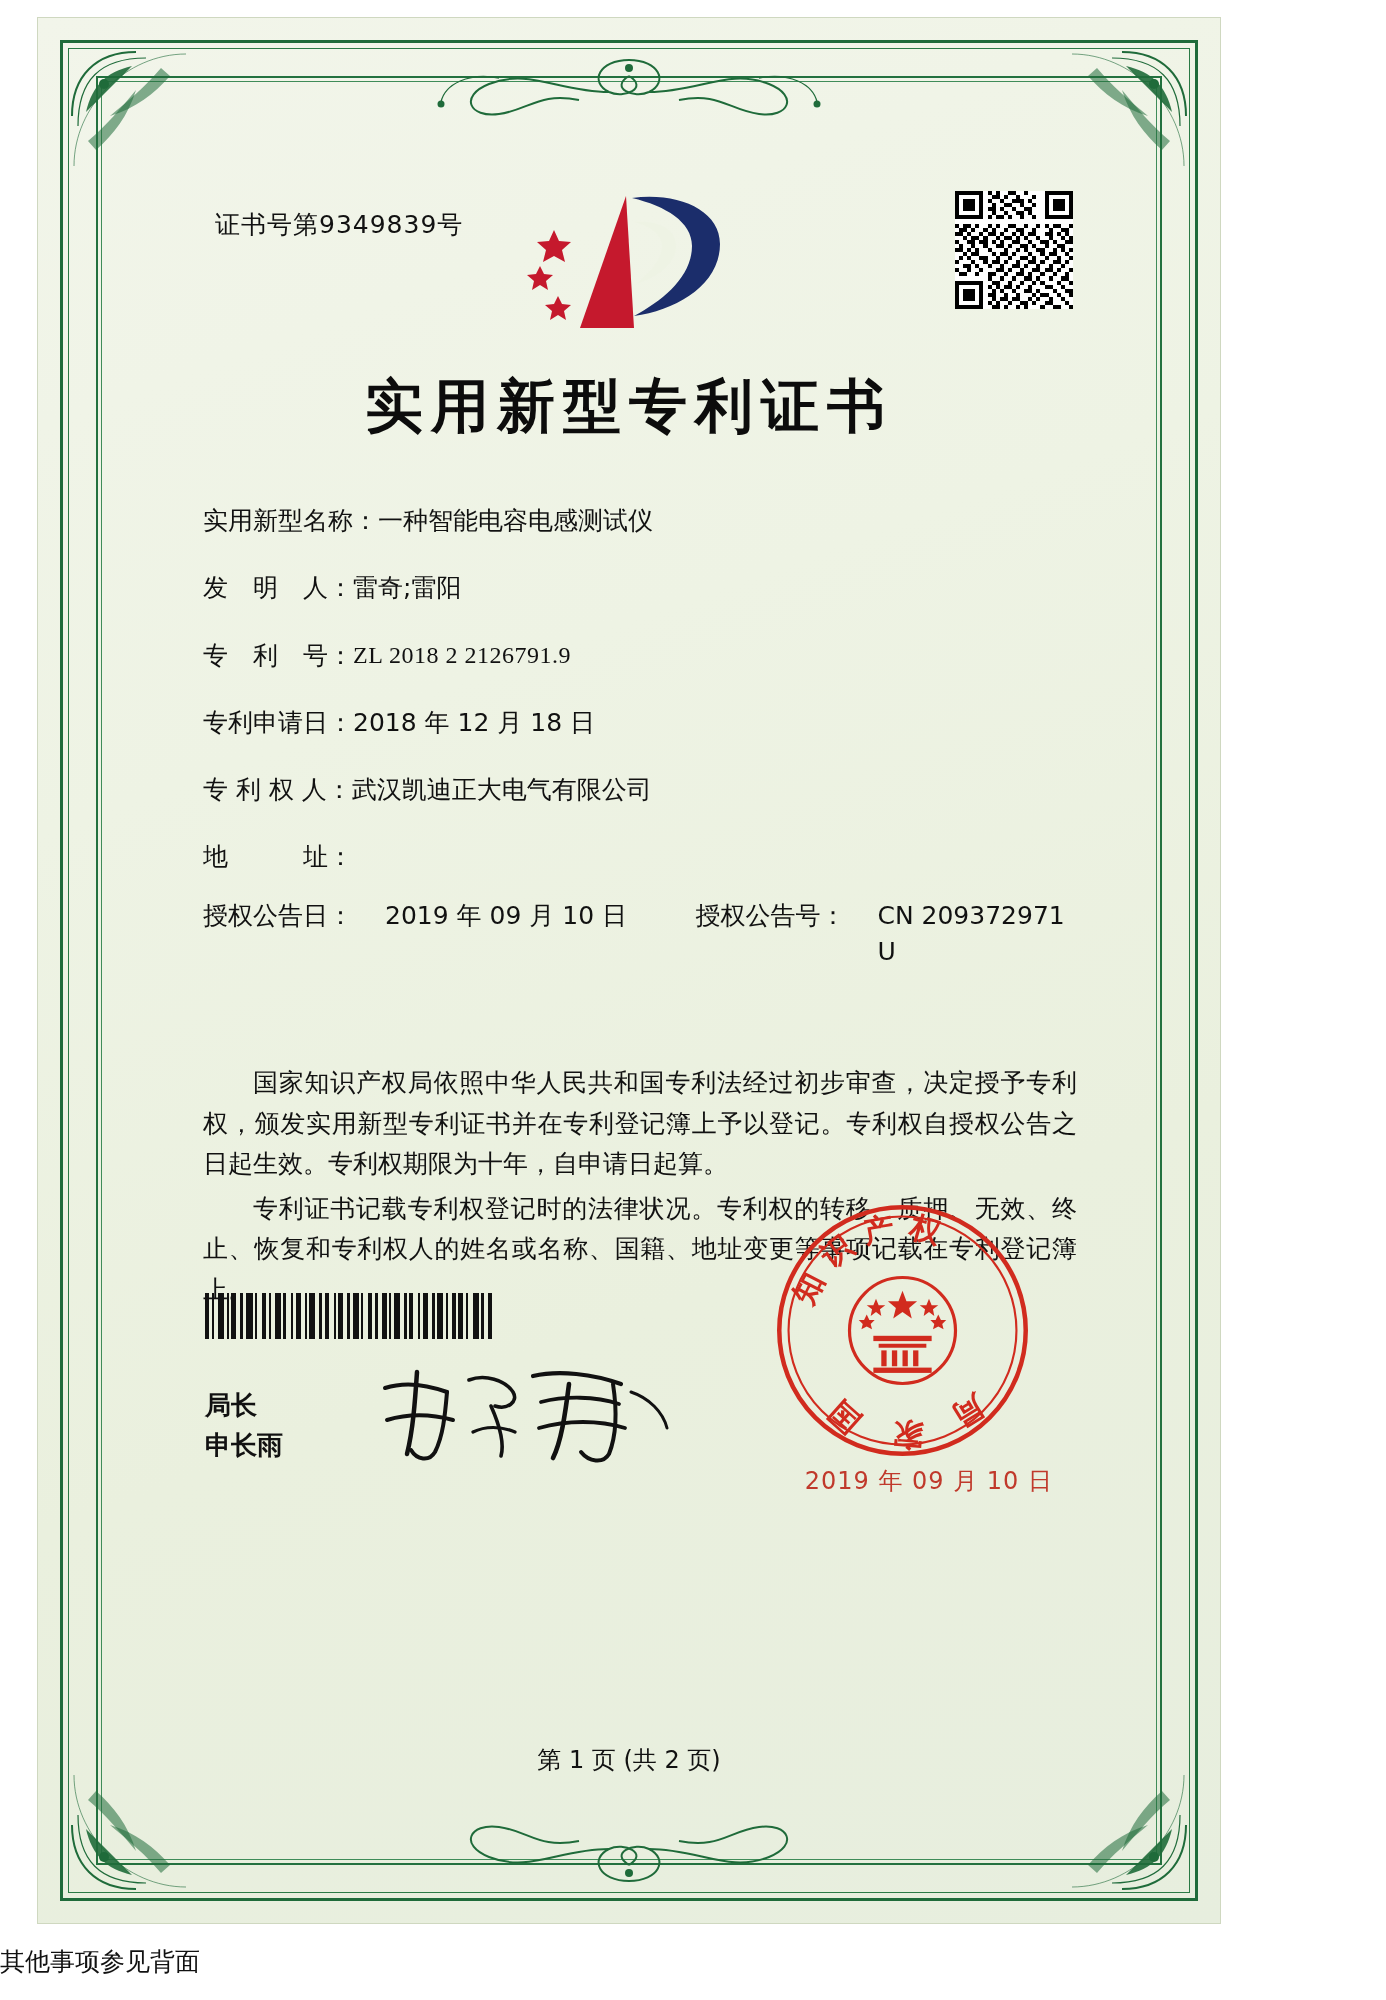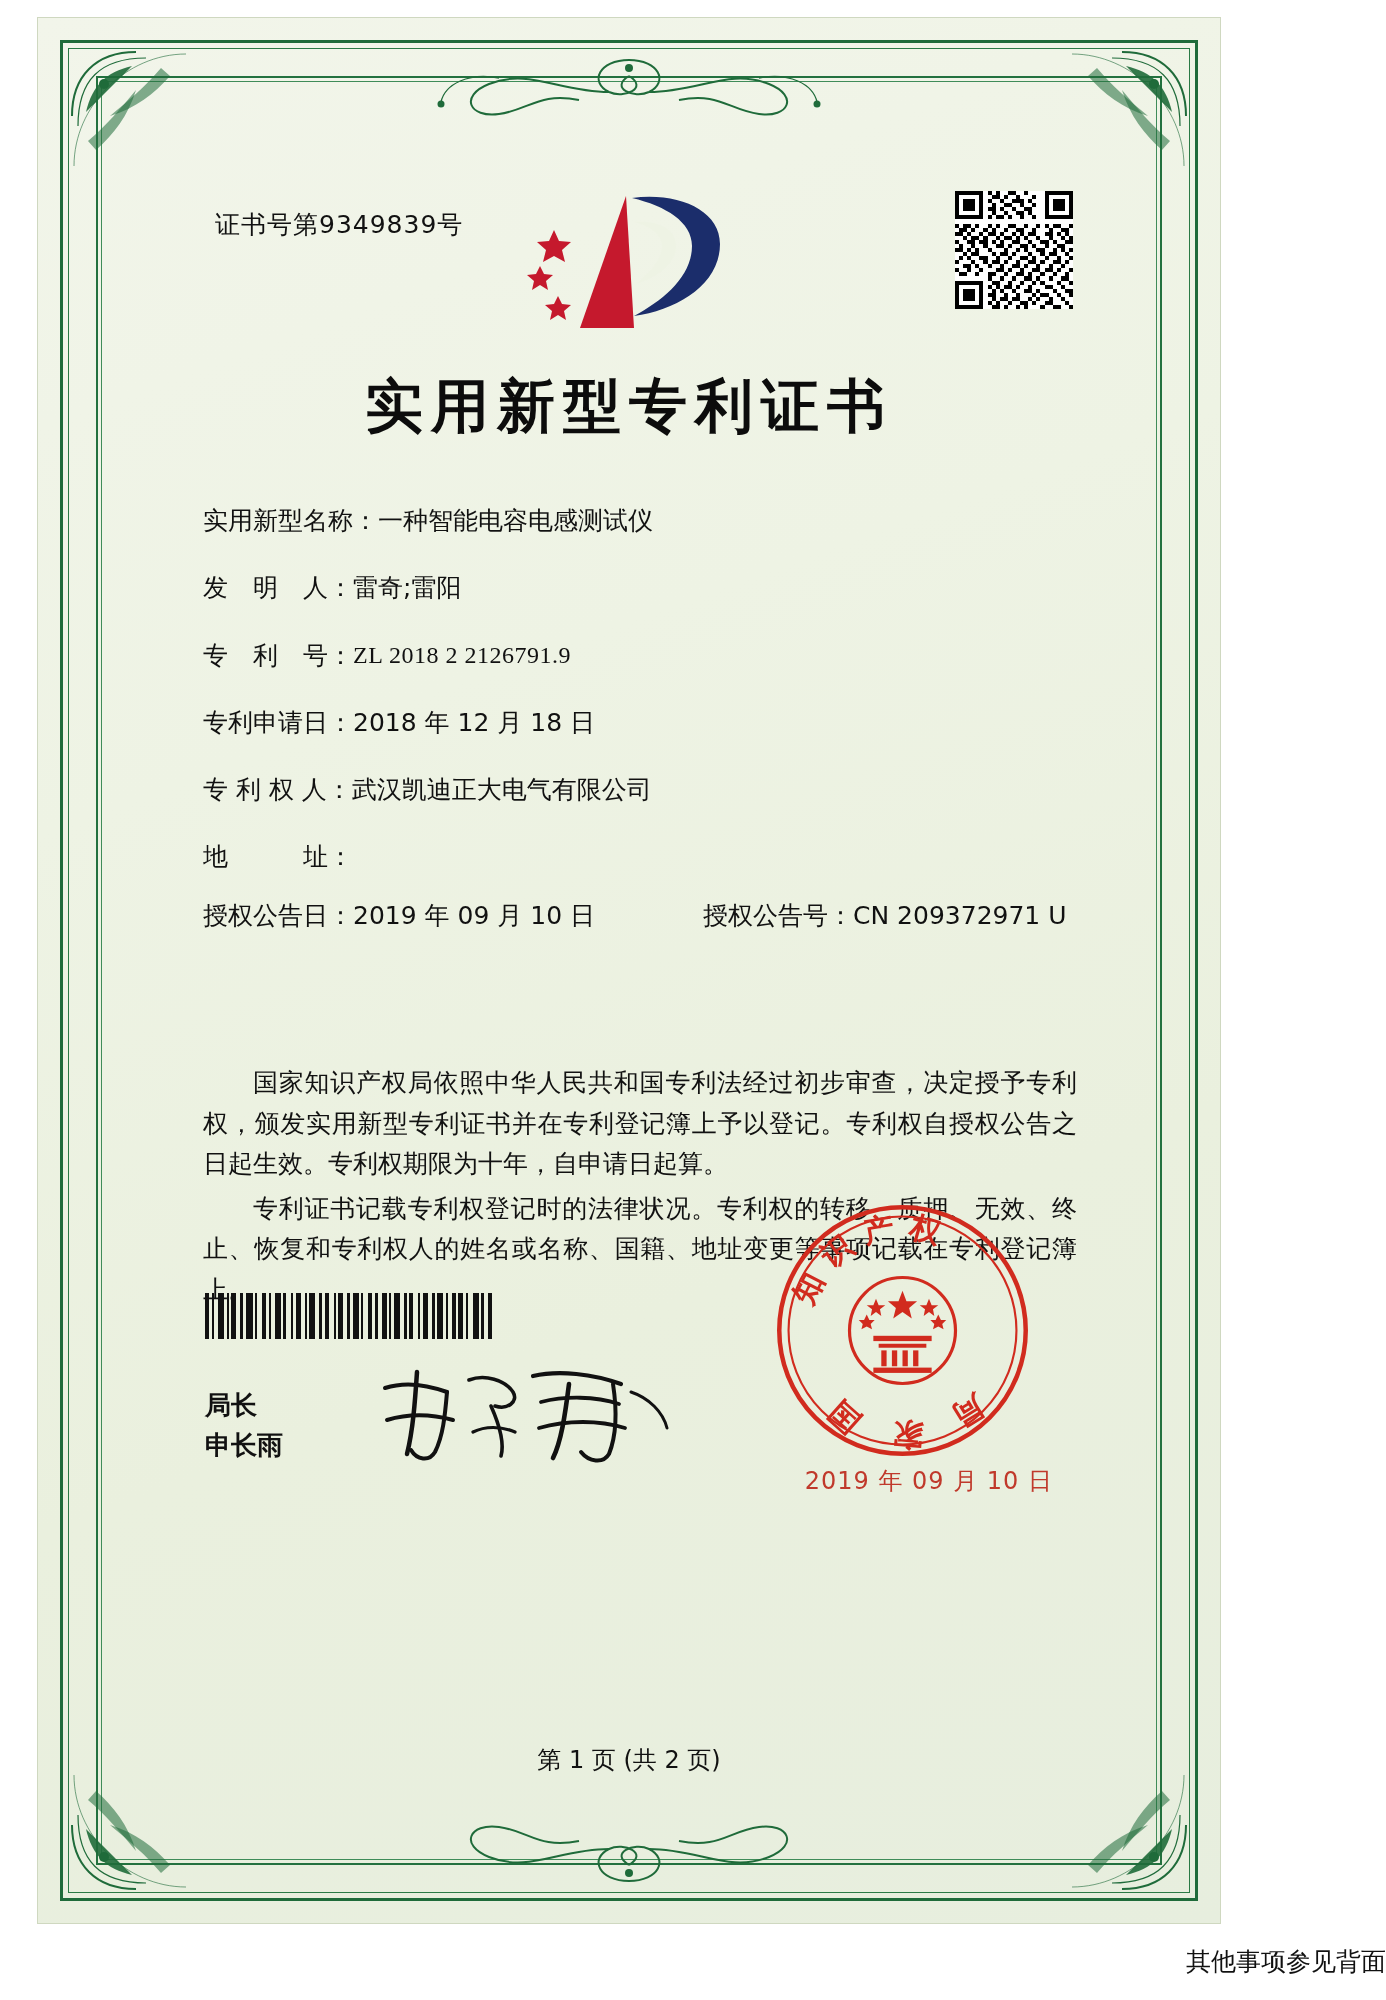--- a/index.html
+++ b/index.html
@@ -105,21 +105,21 @@
   .flabel{
     white-space:pre;
     flex:0 0 auto;
   }
   .fvalue{flex:1 1 auto;}
   .fvalue.mono{font-family:Liberation Serif, serif;font-size:24px;letter-spacing:.5px;}
 
   .frow-two{
     display:flex;margin-bottom:18px;line-height:1.45;
   }
-  .half{display:flex;}
+  .half{display:flex;gap:32px;}
   .half.left{width:500px;}
 
   .para{
     position:absolute;left:70px;right:48px;top:950px;
     font-size:25px;line-height:1.62;color:#111;text-align:justify;
   }
   .para p{margin:0 0 4px 0;text-indent:2em;}
 
   
   .barcode{
@@ -153,21 +153,21 @@
     letter-spacing:1px;
   }
 
   .page-no{
     position:absolute;left:0;right:0;bottom:52px;
     text-align:center;font-size:24px;color:#111;
   }
 
   .footer-note{
     position:absolute;left:0;right:0;bottom:22px;
-    text-align:right;font-size:25px;color:#111;
+    text-align:left;font-size:25px;color:#111;
     font-family:"DejaVu Serif","Liberation Serif",serif;
   }
 </style>
 </head>
 <body>
 
 <div class="cert">
 
   <div class="frame-outer"></div>
   <div class="frame-mid"></div>

